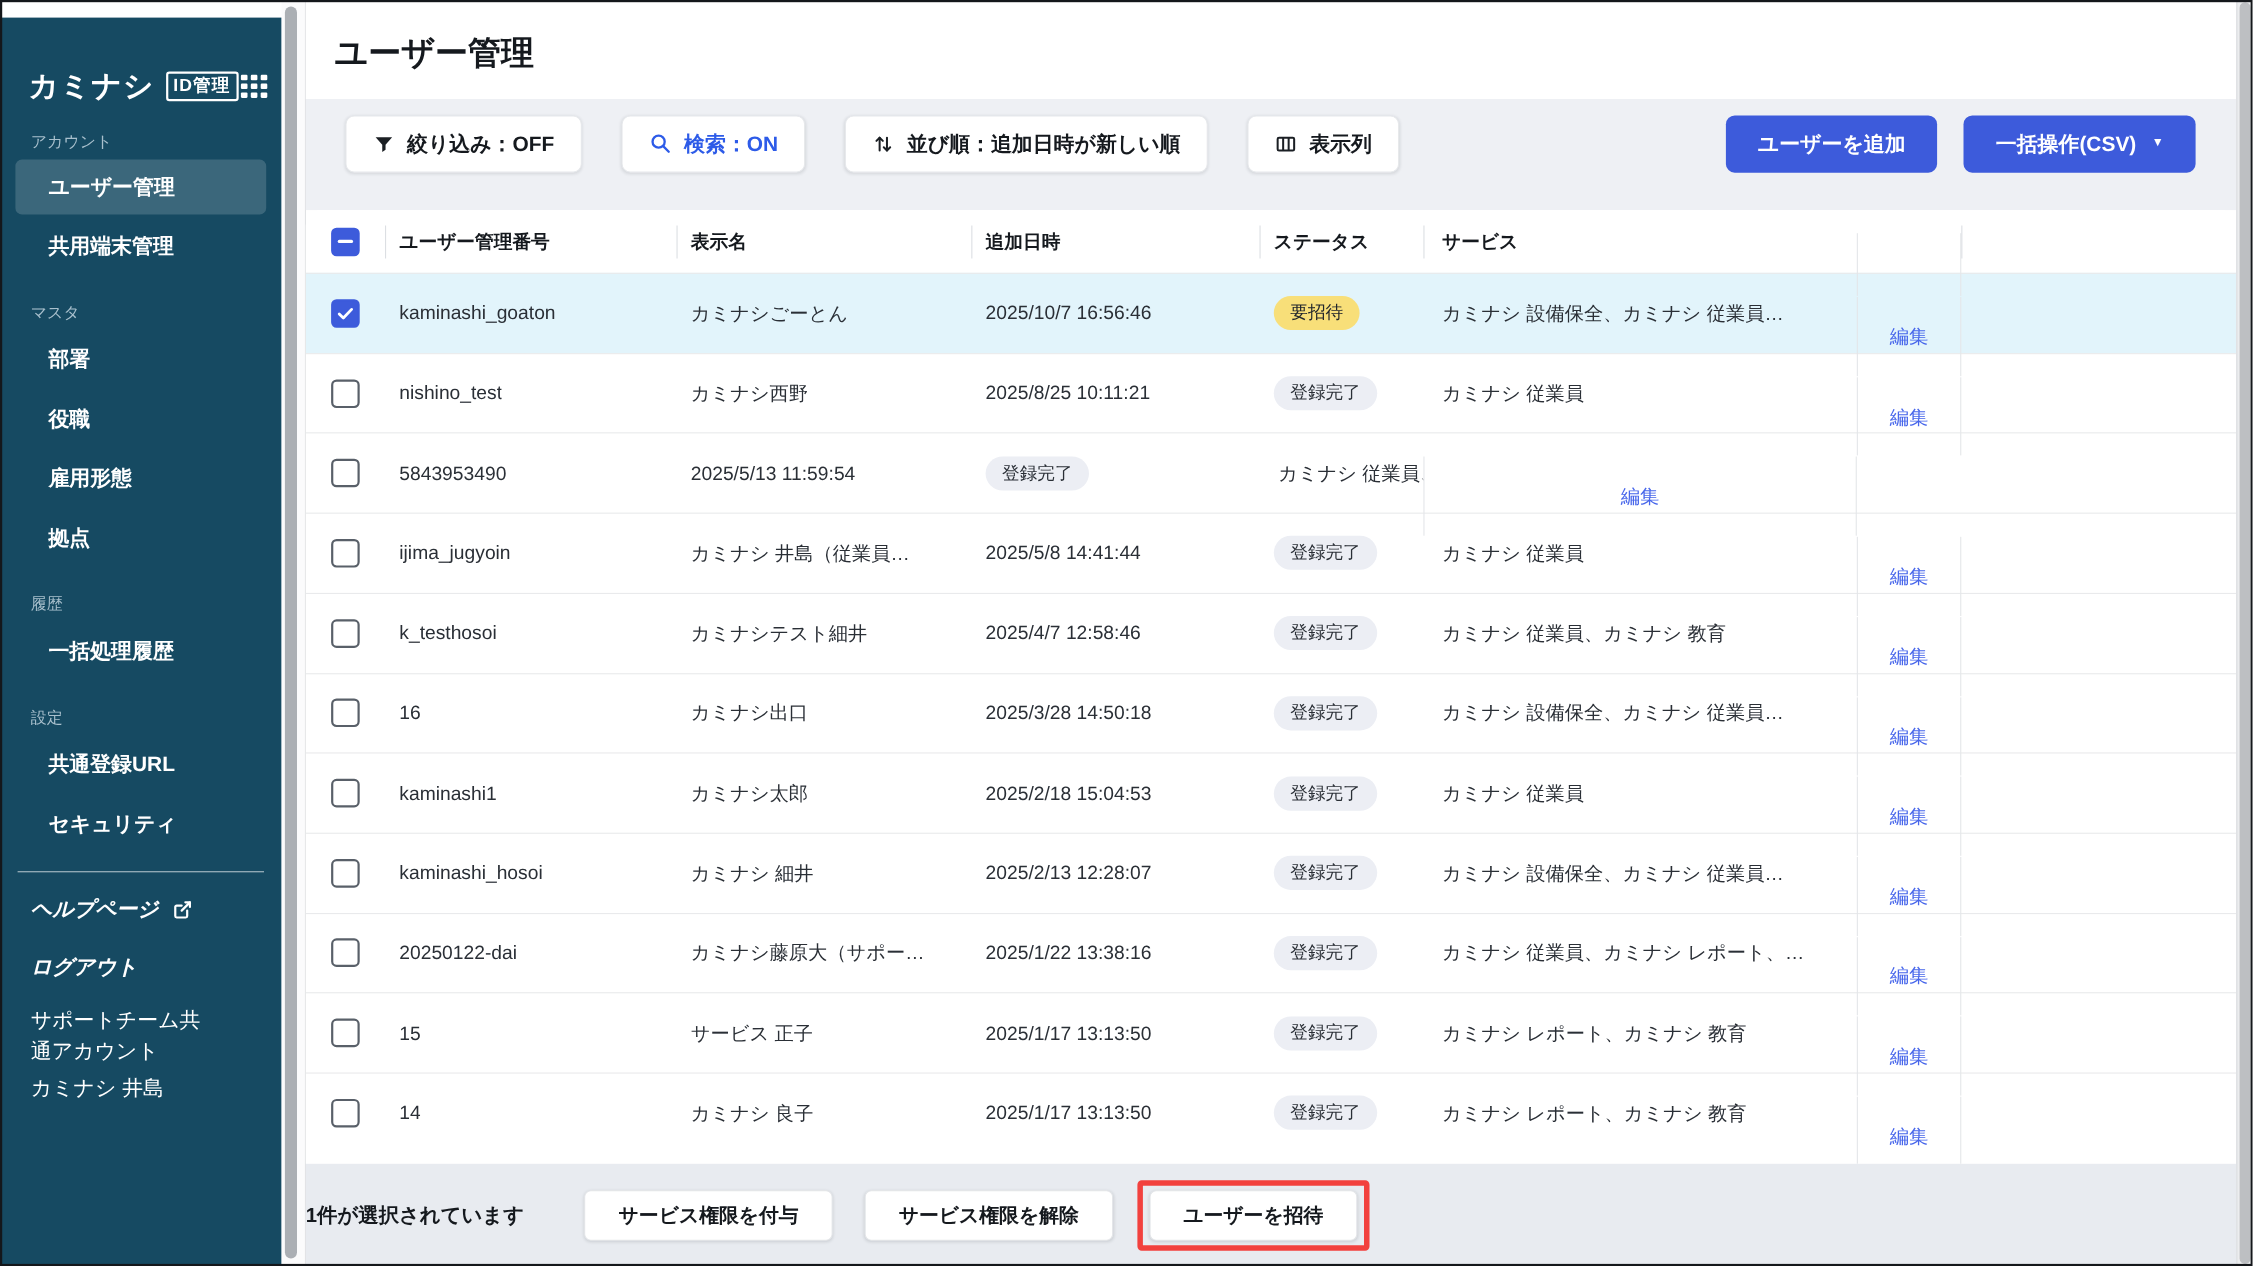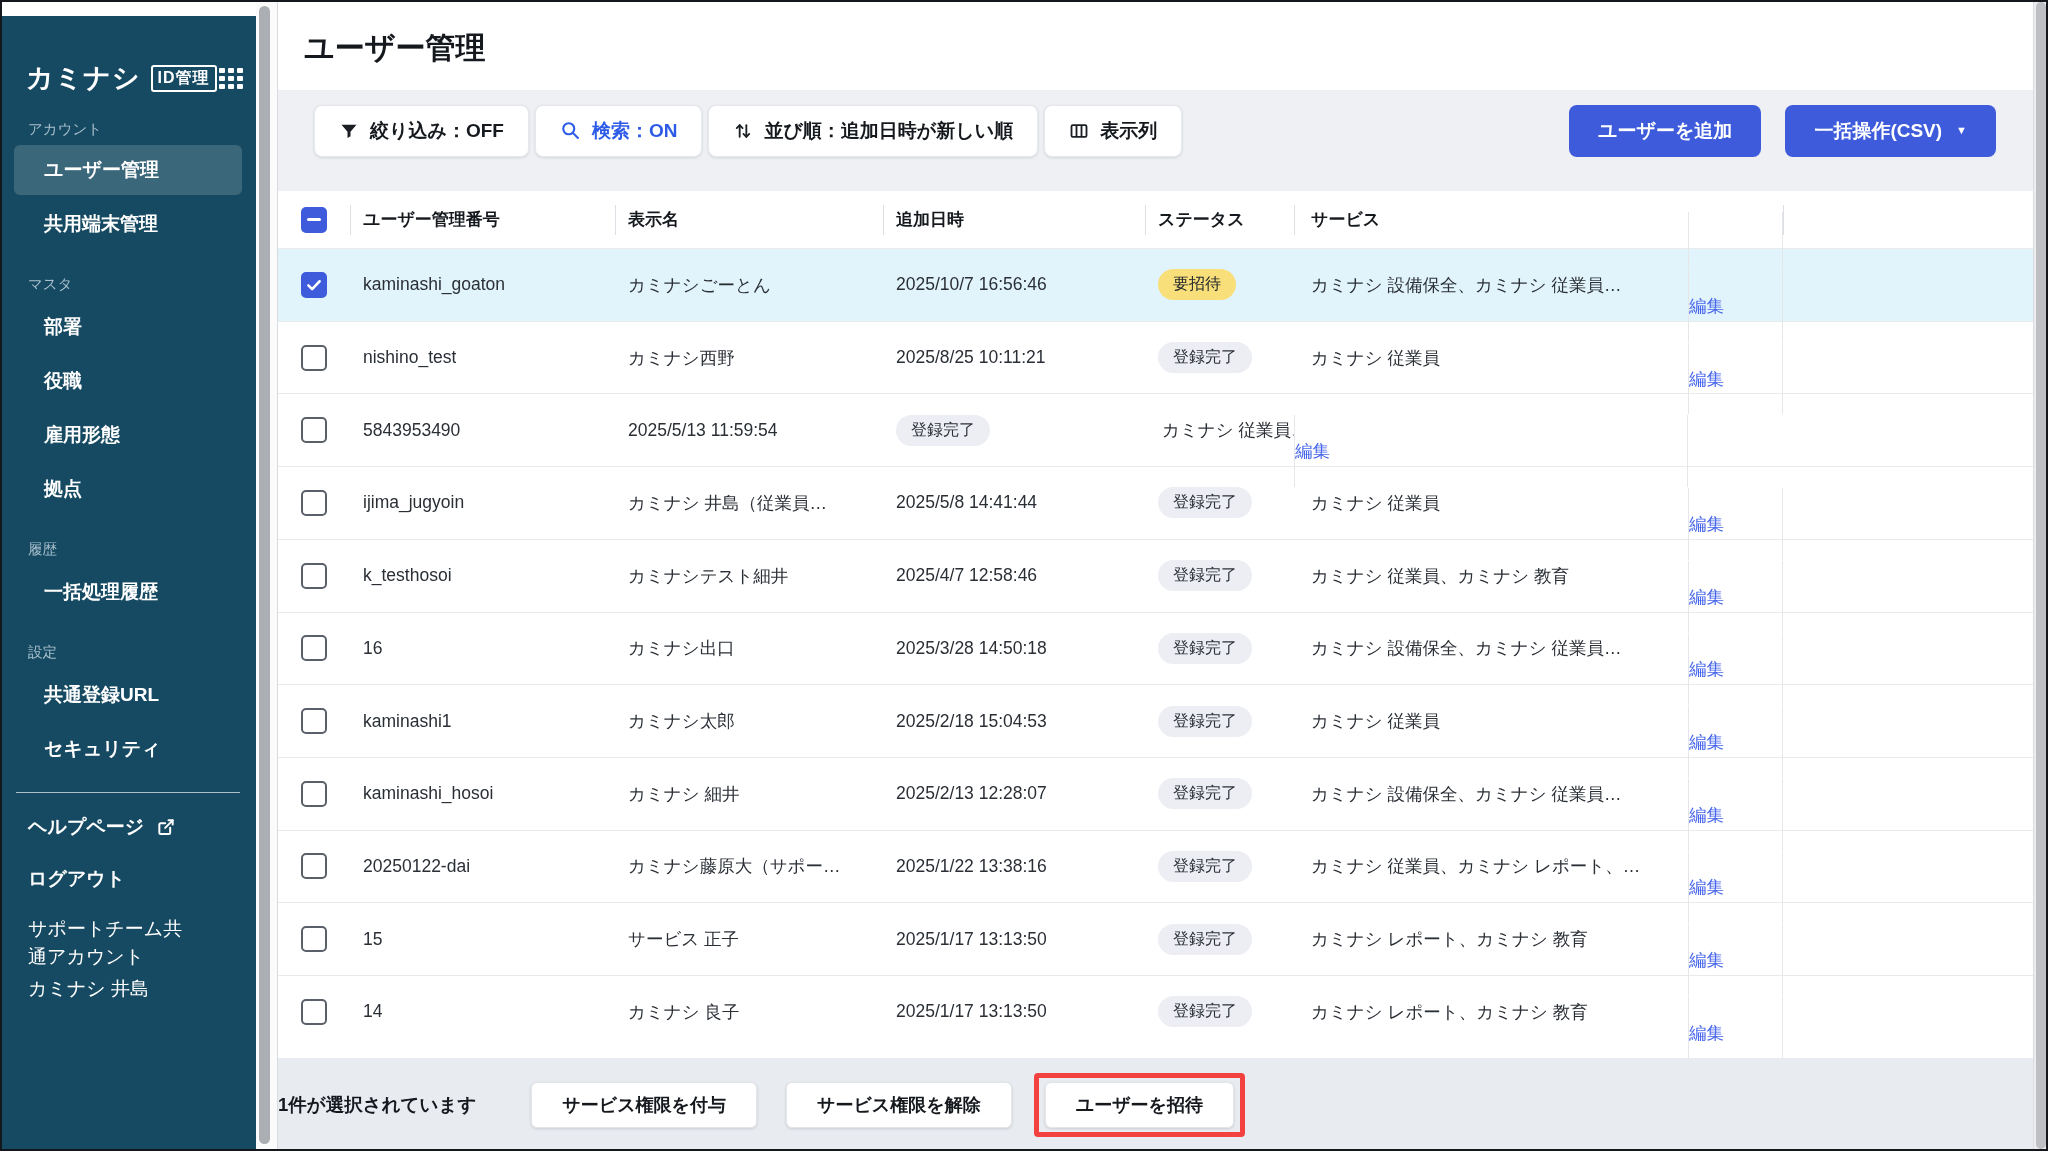--- a/index.html
+++ b/index.html
@@ -13,59 +13,59 @@
   .logo-row { display:flex; align-items:center; gap:10px; padding:44px 0 0 26px; }
   .logo-text { font-size:27px; font-weight:800; letter-spacing:1px; }
   .logo-badge { border:2.5px solid #fff; border-radius:3px; font-size:16px; font-weight:800; padding:1px 5px; letter-spacing:1px; }
   .grid-icon { position:absolute; right:13px; top:52px; display:grid; grid-template-columns:repeat(3,6px); grid-template-rows:repeat(3,5px); gap:3px; cursor:pointer; }
   .grid-icon i { background:#fff; border-radius:1px; }
   .nav { margin-top:22px; }
   .nav-section-label { font-size:14.5px; color:#A9C0CD; padding:0 0 0 28px; margin:24px 0 6px; }
   .nav-item { font-size:19px; font-weight:700; padding:14px 0 14px 44px; color:#fff; cursor:pointer; white-space:nowrap; }
   .nav-item.active { background:rgba(255,255,255,0.16); border-radius:6px; margin:2px 14px; padding:12px 0 12px 30px; }
   .side-divider { height:1px; background:rgba(255,255,255,0.65); margin:16px 16px 8px 16px; }
-  .side-footer-item { font-size:19px; font-weight:700; padding:13px 0 13px 28px; display:flex; align-items:center; gap:12px; cursor:pointer; white-space:nowrap; }
+  .side-footer-item { font-size:19px; font-weight:700; padding:13px 0 13px 28px; display:flex; align-items:center; gap:12px; cursor:pointer; white-space:nowrap;font-style:italic; }
   .account-block { font-size:19px; font-weight:500; line-height:1.45; padding:10px 0 0 28px; width:195px; }
   .user-name { font-size:19px; font-weight:500; padding:6px 0 0 28px; }
 
   
   .side-gutter { position:absolute; left:256px; top:0; width:21px; height:100%; background:#FBFBFC; z-index:2; }
   .side-gutter .thumb { position:absolute; left:3px; width:11px; top:6px; bottom:7px; background:#ABAFB4; border-radius:6px; }
 
   
   .v-scrollbar { position:absolute; right:0; top:0; width:15px; height:100%; background:#ECEDEF; border-left:1px solid #DADCDE; z-index:2; }
   .v-scrollbar .thumb { position:absolute; left:2px; right:2px; top:2px; bottom:2px; background:#BDBFC2; border-radius:7px; }
 
   
   .main { position:absolute; left:277px; right:15px; top:0; bottom:0; background:#fff; border-left:1px solid #D9DBDE; display:flex; flex-direction:column; }
   .page-header { height:92px; background:#fff; padding:28px 0 0 26px; }
   .page-title { font-size:30px; font-weight:800; color:#15191E; }
 
   .toolbar-band { height:104px; background:#EEF0F4; display:flex; align-items:flex-start; padding:15px 37px 0 36px; }
-  .toolbar-left { display:flex; gap:6px; }
+  .toolbar-left { display:flex; gap:36px; }
   .tb-btn { height:52px; background:#fff; border:1px solid #E6E8EB; border-radius:8px; box-shadow:0 1px 3px rgba(20,25,35,0.12); display:flex; align-items:center; gap:11px; padding:0 24px; font-size:19px; font-weight:600; color:#15191E; cursor:pointer; white-space:nowrap; }
   .tb-btn .on-text { color:#2D5BE8; }
   .toolbar-right { margin-left:auto; display:flex; gap:24px; }
   .primary-btn { height:52px; background:#3D5BDB; color:#fff; border:none; border-radius:8px; font-size:19px; font-weight:600; padding:0 29px; display:flex; align-items:center; gap:14px; cursor:pointer; font-family:inherit; white-space:nowrap; }
   .caret-down { font-size:11px; line-height:1; }
 
   
   .table-panel { flex:0 0 867px; background:#fff; border-radius:14px 14px 0 0; overflow:hidden; }
   .thead, .trow { display:grid; grid-template-columns:72px 265px 268px 262px 149px 394px 95px 1fr; align-items:center; }
   .thead { height:57px; }
   .thead .cell { position:relative; height:100%; display:flex; align-items:center; font-size:17px; font-weight:700; color:#15191E; padding-left:13px; }
   .thead .cell.c-check { padding-left:23px; }
   .thead .cell.c-service { padding-left:17px; }
   .thead .cell:not(:first-child):not(.c-edit)::before { content:''; position:absolute; left:0; top:50%; transform:translateY(-50%); height:30px; width:1px; background:#DCDFE3; }
   .trow { height:72.7px; border-top:1px solid #E9EAEC; background:#fff; }
   .trow.selected { background:#E2F4FB; }
   .trow .cell { height:100%; display:flex; align-items:center; padding-left:13px; overflow:hidden; }
   .trow .cell.c-check { padding-left:23px; }
   .trow .cell.c-service { padding-left:17px; }
-  .cell.c-edit { border-left:1px solid #E4E6E9; border-right:1px solid #E4E6E9; justify-content:flex-start; padding-left:0 !important;margin-top:42px; }
+  .cell.c-edit { border-left:1px solid #E4E6E9; border-right:1px solid #E4E6E9; justify-content:center; padding-left:0 !important;margin-top:42px; }
   .cell-text { font-size:17.5px; color:#2A2F36; white-space:nowrap; overflow:hidden; }
   .edit-link { font-size:17.5px; color:#4766EB; cursor:pointer; text-decoration:none; }
 
   .checkbox { width:26px; height:26px; border:2px solid #596069; border-radius:5px; background:#fff; display:flex; align-items:center; justify-content:center; cursor:pointer; flex:0 0 auto; }
   .checkbox.checked, .checkbox.indeterminate { background:#3D5BDB; border-color:#3D5BDB; }
   .checkbox .check-glyph { display:none; }
   .checkbox.checked .check-glyph { display:block; }
   .checkbox .minus { display:none; width:14px; height:3.5px; border-radius:2px; background:#fff; }
   .checkbox.indeterminate .minus { display:block; }
 

